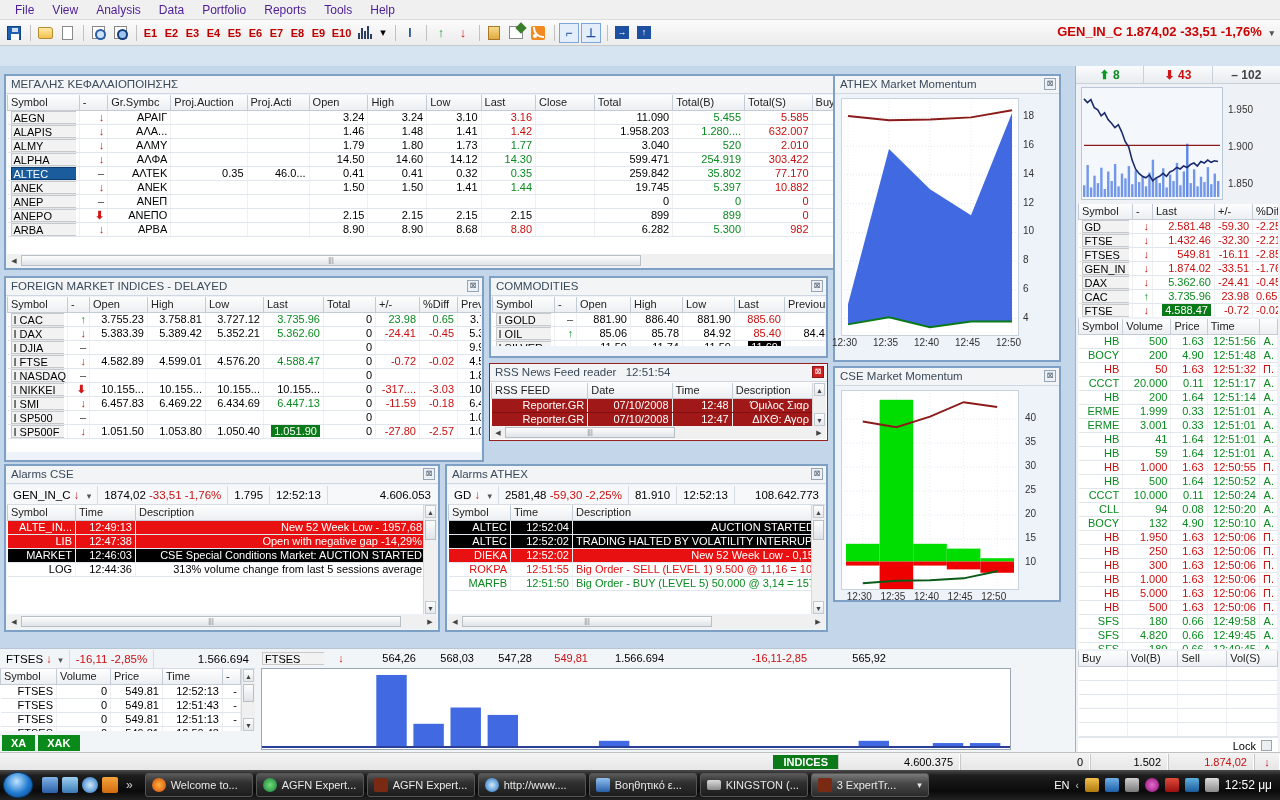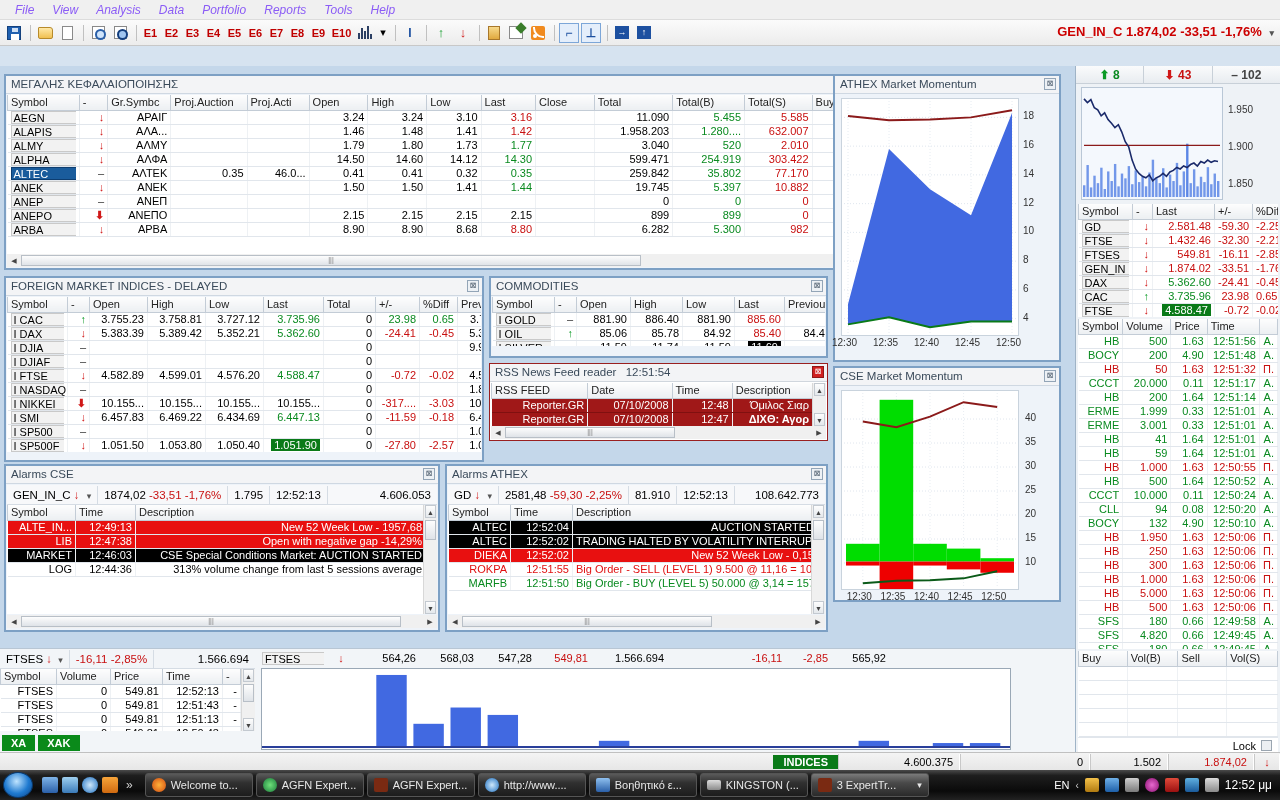--- a/index.html
+++ b/index.html
@@ -21,21 +21,21 @@
   .titlebar .ticon { width:14px; height:14px; margin-right:5px; background:#7a2a12; border-radius:2px;
     background-image:radial-gradient(circle at 4px 4px,#d33 2px,transparent 3px),radial-gradient(circle at 10px 9px,#2a2 2px,transparent 3px); }
   .winbtns { position:absolute; right:2px; top:2px; display:flex; gap:2px; }
   .winbtn { width:26px; height:16px; border:1px solid #6a90b8; background:linear-gradient(#bfd6ec,#8fb2d6);
      color:#123; font-size:10px; line-height:14px; text-align:center; }
   .winbtn.close { background:linear-gradient(#e86a5a,#c22a18); border-color:#a33; color:#fff; }
 
   
   .menubar { height:20px; background:#f0f0f0; border-bottom:1px solid #dcdcdc; display:flex; align-items:center;
      padding-left:6px; font-size:12px; }
-  .menubar .mi { padding:2px 9px; color:#8b5cf6;font-style:italic; }
+  .menubar .mi { padding:2px 9px; color:#4c1d95; }
 
   
   .toolbar { height:26px; background:linear-gradient(#fbfbfb,#ececec); border-bottom:1px solid #c8c8c8;
      display:flex; align-items:center; padding-left:4px; position:relative; }
   .tb { width:20px; height:20px; margin-right:2px; display:flex; align-items:center; justify-content:center;
      font-size:11px; }
   .tb.boxed { border:1px solid #7ca6d8; background:#e4eefb; }
   .sep { width:1px; height:16px; background:#c0c0c0; margin:0 4px; }
   .ebtn { color:#c00000; font-weight:bold; font-size:11px; width:19px; text-align:center; }
   .ticker-top { position:absolute; right:6px; top:4px; color:#cc0000; font-weight:bold; font-size:13px; }
@@ -537,34 +537,20 @@
                 <td></td>
                 <td></td>
                 <td></td>
                 <td>0</td>
                 <td></td>
                 <td></td>
                 <td>9.955.50</td>
               </tr>
               <tr>
                 <td class="l">
-                  <span class="sym">I  DJIAF</span>
-                </td>
-                <td class="c"><span style="color:#333">–</span></td>
-                <td></td>
-                <td></td>
-                <td></td>
-                <td></td>
-                <td>0</td>
-                <td></td>
-                <td></td>
-                <td></td>
-              </tr>
-              <tr>
-                <td class="l">
                   <span class="sym">I  FTSE</span>
                 </td>
                 <td class="c"><span class="arr-d">↓</span></td>
                 <td>4.582.89</td>
                 <td>4.599.01</td>
                 <td>4.576.20</td>
                 <td class="up">4.588.47</td>
                 <td>0</td>
                 <td class="dn">-0.72</td>
                 <td class="dn">-0.02</td>
@@ -737,21 +723,21 @@
               <tr style="background: rgb(160, 24, 24);">
                 <td class="l" style="color: rgb(255, 255, 255); border-bottom: 1px solid rgb(128, 16, 16);">Reporter.GR</td>
                 <td class="c" style="color: rgb(255, 255, 255); border-bottom: 1px solid rgb(128, 16, 16);">07/10/2008</td>
                 <td class="c" style="color: rgb(255, 255, 255); border-bottom: 1px solid rgb(128, 16, 16);">12:48</td>
                 <td class="l" style="color: rgb(255, 255, 255); border-bottom: 1px solid rgb(128, 16, 16);">Όμιλος Σιαρ</td>
               </tr>
               <tr style="background: rgb(160, 24, 24);">
                 <td class="l" style="color: rgb(255, 255, 255); border-bottom: 1px solid rgb(128, 16, 16);">Reporter.GR</td>
                 <td class="c" style="color: rgb(255, 255, 255); border-bottom: 1px solid rgb(128, 16, 16);">07/10/2008</td>
                 <td class="c" style="color: rgb(255, 255, 255); border-bottom: 1px solid rgb(128, 16, 16);">12:47</td>
-                <td class="l" style="color: rgb(255, 255, 255); border-bottom: 1px solid rgb(128, 16, 16); font-weight: bold;">ΔΙΧΘ: Αγορ</td>
+                <td class="l" style="color: rgb(255, 255, 255); border-bottom: 1px solid rgb(128, 16, 16);">ΔΙΧΘ: Αγορ</td>
               </tr>
             </tbody>
         </table>
       </div>
       <div class="scrollv" style="top:19px;bottom:14px">
         <div class="ar" style="top:0">▲</div>
         <div class="ar" style="bottom:0">▼</div>
       </div>
       <div class="scrollh">
         <div class="ar" style="left:1px">◀</div>
@@ -1475,21 +1461,21 @@
     <div style="position:absolute; left:258px; top:0; right:0; height:104px;">
       <div style="height:18px; display:flex; align-items:center; gap:0; font-size:11px; background:#f2f5f8;">
         <span class="sym" style="width:62px;margin-left:4px">FTSES</span>
         <span class="arr-d" style="width:34px;text-align:center">↓</span>
         <span style="width:58px;text-align:right">564,26</span>
         <span style="width:58px;text-align:right">568,03</span>
         <span style="width:58px;text-align:right">547,28</span>
         <span class="dn" style="width:56px;text-align:right">549,81</span>
         <span style="width:76px;text-align:right">1.566.694</span>
         <span class="dn" style="width:118px;text-align:right">-16,11</span>
-        <span class="dn" style="width:46px;text-align:right">-2,85</span>
+        <span class="dn" style="width:46px;text-align:left">-2,85</span>
         <span style="width:58px;text-align:right">565,92</span>
       </div>
       <div class="chartbox" id="chart-hist" style="position:absolute; left:3px; top:19px; width:750px; height:82px; border:1px solid #9aa8b6;"><svg width="748" height="80" viewBox="0 0 748 80">
             <rect x="114.30000000000001" y="5.960000000000008" width="30.422" height="71.03999999999999" fill="#4169e1"></rect>
             <rect x="151.4" y="54.8" width="30.422" height="22.2" fill="#4169e1"></rect>
             <rect x="188.5" y="38.519999999999996" width="30.422" height="38.480000000000004" fill="#4169e1"></rect>
             <rect x="225.60000000000002" y="45.92" width="30.422" height="31.08" fill="#4169e1"></rect>
             <rect x="336.90000000000003" y="71.82" width="30.422" height="5.180000000000001" fill="#4169e1"></rect>
             <rect x="596.6" y="71.82" width="30.422" height="5.180000000000001" fill="#4169e1"></rect>
             <rect x="670.8000000000001" y="74.04" width="30.422" height="2.96" fill="#4169e1"></rect>

